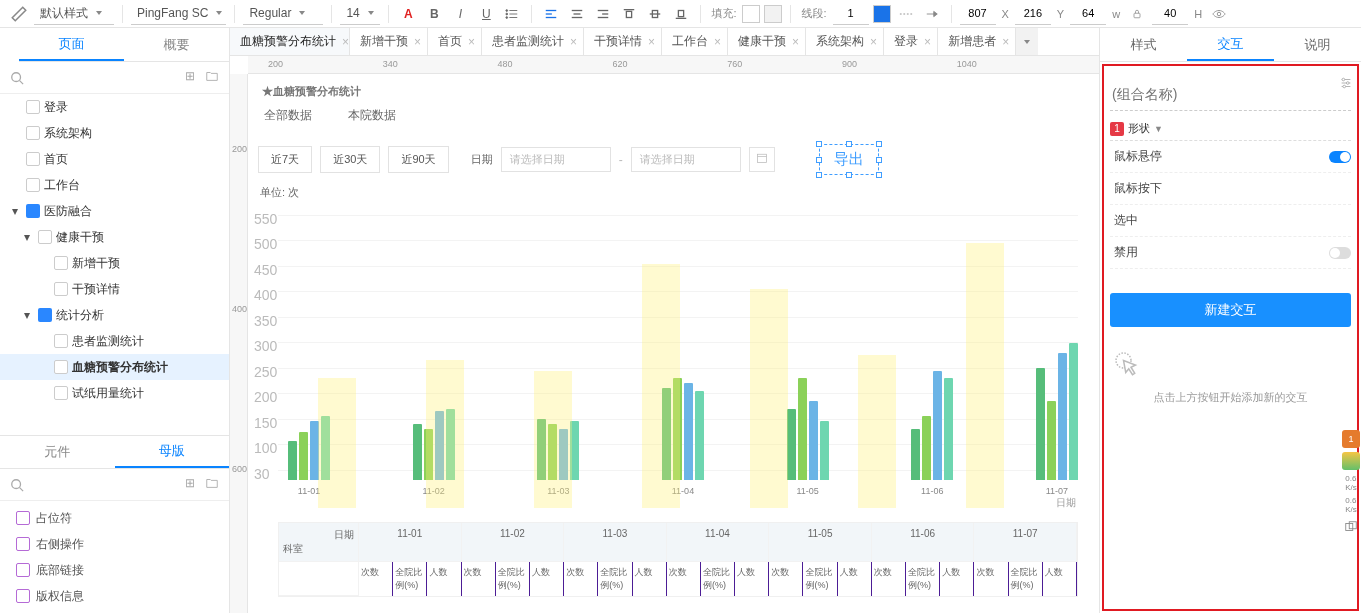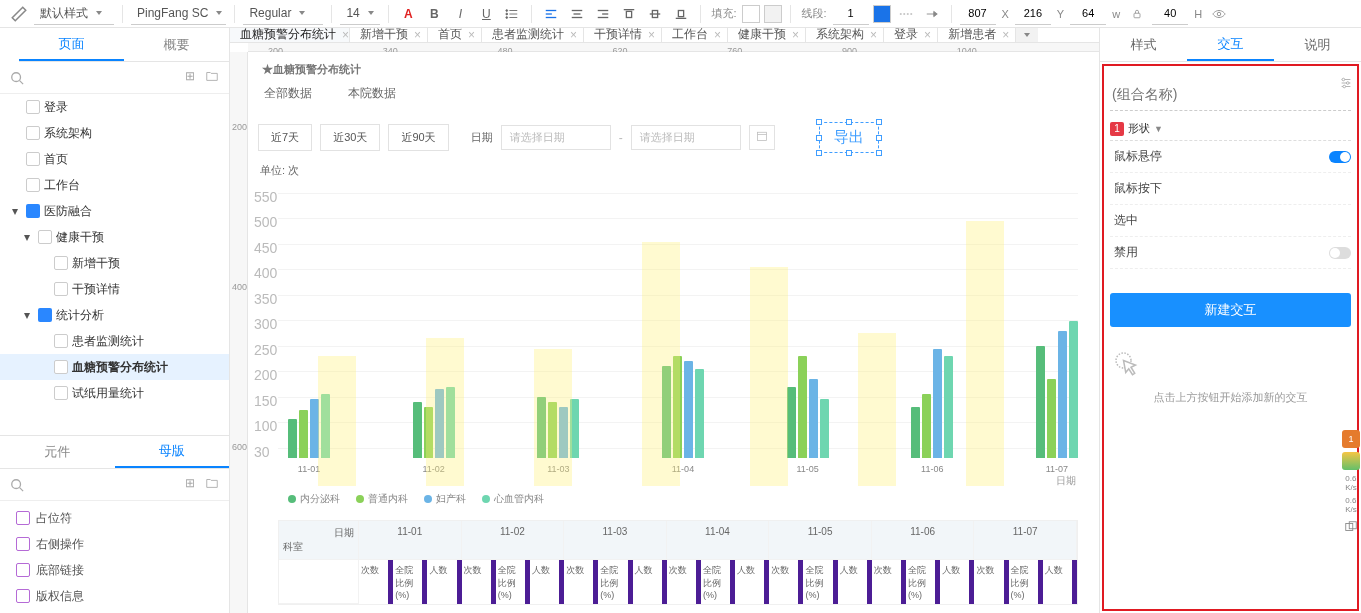--- a/index.html
+++ b/index.html
@@ -83,21 +83,21 @@
   .lg-dot { width: 8px; height: 8px; border-radius: 4px; display: inline-block; margin-right: 4px; vertical-align: middle; }
   .xcat { font-size: 9px; color: #888; margin-top: 6px; }
   .datelabel { position: absolute; right: 2px; bottom: -2px; font-size: 10px; color: #999; }
   
   .table-mock { margin-top: 14px; border: 1px solid #f0f0f0; width: 800px; margin-left: 20px; font-size: 10px; color: #666; }
   .tm-row { display: grid; grid-template-columns: 80px repeat(7, 1fr); }
   .tm-cell { padding: 5px 4px; text-align: center; border-right: 1px solid #f2f2f2; border-bottom: 1px solid #f2f2f2; }
   .tm-head { background: #f2f6f9; }
   .tm-sub { display: grid; grid-template-columns: 80px repeat(7, 1fr); }
   .tm-subgrid { display: grid; grid-template-columns: 1fr 1fr 1fr; font-size: 9px; }
-  .tm-subcell { padding: 4px 2px; border-right: 5px solid #4c1d95; }
+  .tm-subcell { padding: 4px 2px; border-right: 1px solid #4c1d95; }
   
   
   .right { width: 262px; border-left: 1px solid #e5e5e5; display: flex; flex-direction: column; }
   .r-tabs { display: flex; height: 34px; border-bottom: 1px solid #e5e5e5; }
   .r-tab { flex: 1; display: flex; align-items: center; justify-content: center; cursor: pointer; color: #666; font-size: 13px; }
   .r-tab.active { color: #0a84ff; border-bottom: 2px solid #0a84ff; }
   .r-body { flex: 1; border: 2px solid #e01a22; margin: 2px; padding: 12px 6px; position: relative; }
   .r-field { border: none; border-bottom: 1px dashed #ccc; width: 100%; padding: 8px 2px; color: #aaa; font-size: 14px; }
   .r-shape { margin-top: 6px; padding: 4px 0; font-size: 11px; border-bottom: 1px dashed #ddd; display: flex; align-items: center; gap: 4px; }
   .r-badge { background: #e53945; color: #fff; width: 14px; height: 14px; font-size: 10px; display: inline-flex; align-items: center; justify-content: center; border-radius: 2px; }
@@ -560,26 +560,20 @@
                 </div>
               </div>
               <div class="ghost-bar" style="height: 129.818px; left: 40px;"></div>
               <div class="ghost-bar" style="height: 147.636px; left: 148px;"></div>
               <div class="ghost-bar" style="height: 137.455px; left: 256px;"></div>
               <div class="ghost-bar" style="height: 244.364px; left: 364px;"></div>
               <div class="ghost-bar" style="height: 218.909px; left: 472px;"></div>
               <div class="ghost-bar" style="height: 152.727px; left: 580px;"></div>
               <div class="ghost-bar" style="height: 264.727px; left: 688px;"></div>
             </div>
-          <div class="series-legend" id="legend">
-              <span><span class="lg-dot" style="background: rgb(86, 189, 122);"></span>内分泌科</span>
-              <span><span class="lg-dot" style="background: rgb(139, 209, 89);"></span>普通内科</span>
-              <span><span class="lg-dot" style="background: rgb(107, 180, 230);"></span>妇产科</span>
-              <span><span class="lg-dot" style="background: rgb(110, 214, 176);"></span>心血管内科</span>
-            </div>
           <div class="table-mock" id="tablemock">
               <div class="tm-row tm-head">
                 <div class="tm-cell">
                   <div style="text-align:right">日期</div>
                   <div style="text-align:left">科室</div>
                 </div>
                 <div class="tm-cell">11-01</div>
                 <div class="tm-cell">11-02</div>
                 <div class="tm-cell">11-03</div>
                 <div class="tm-cell">11-04</div>

